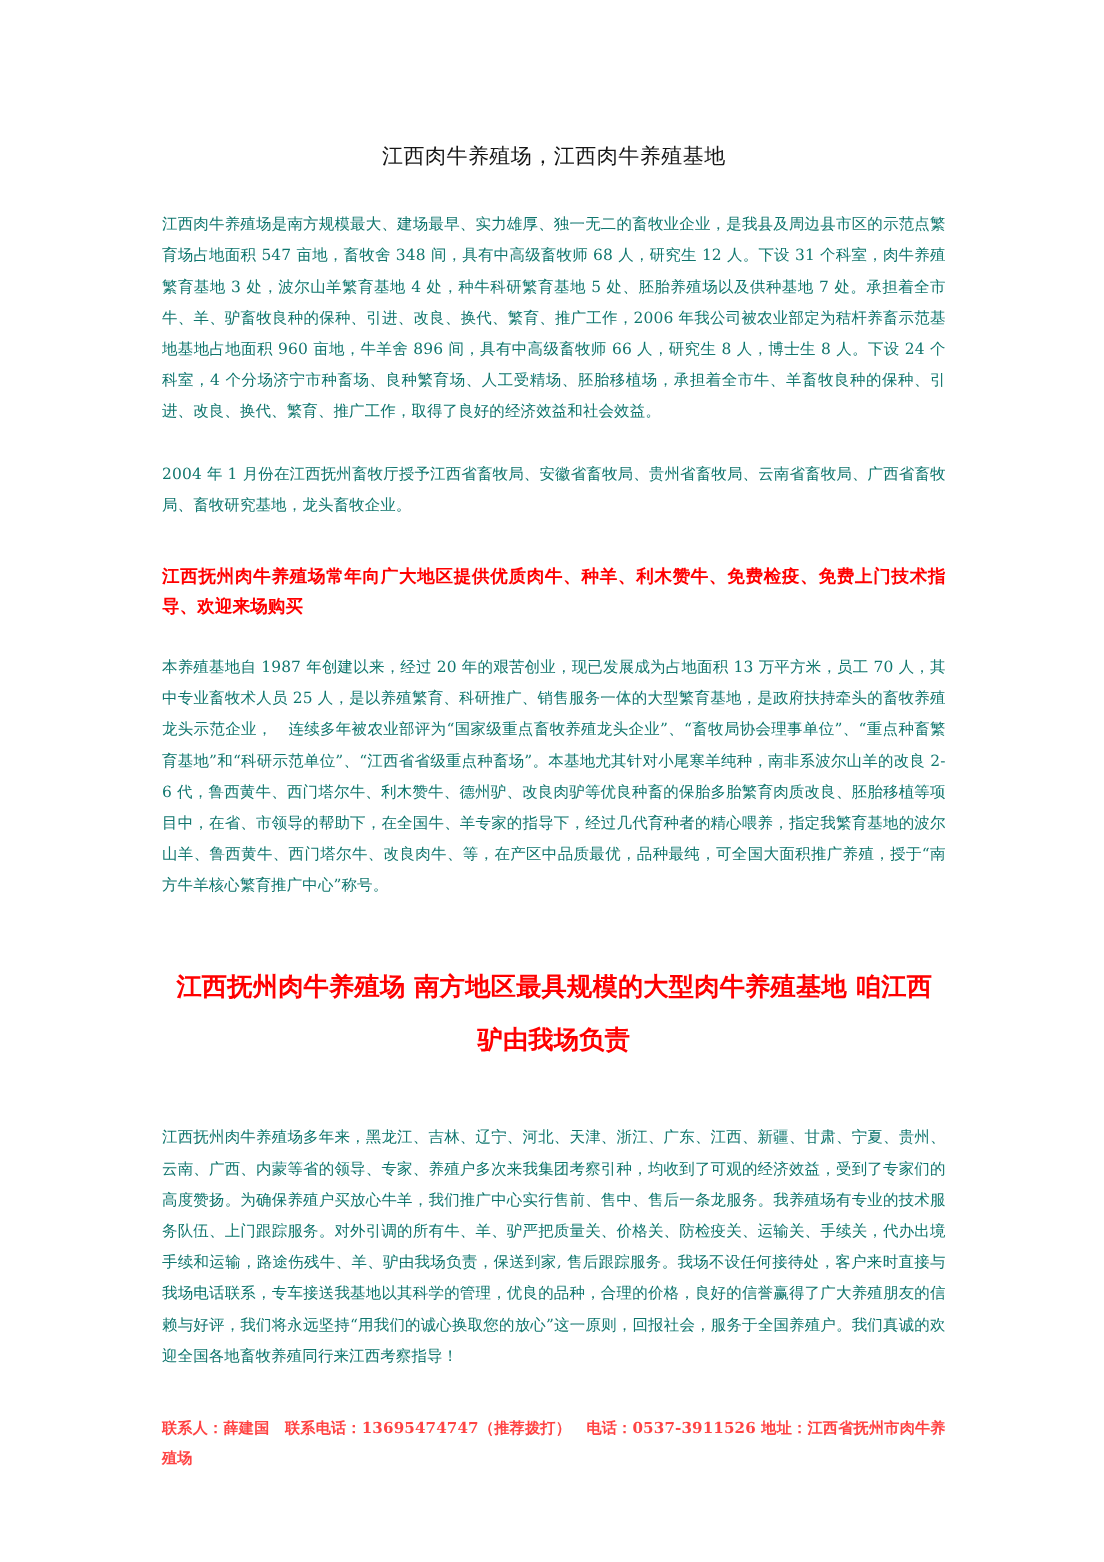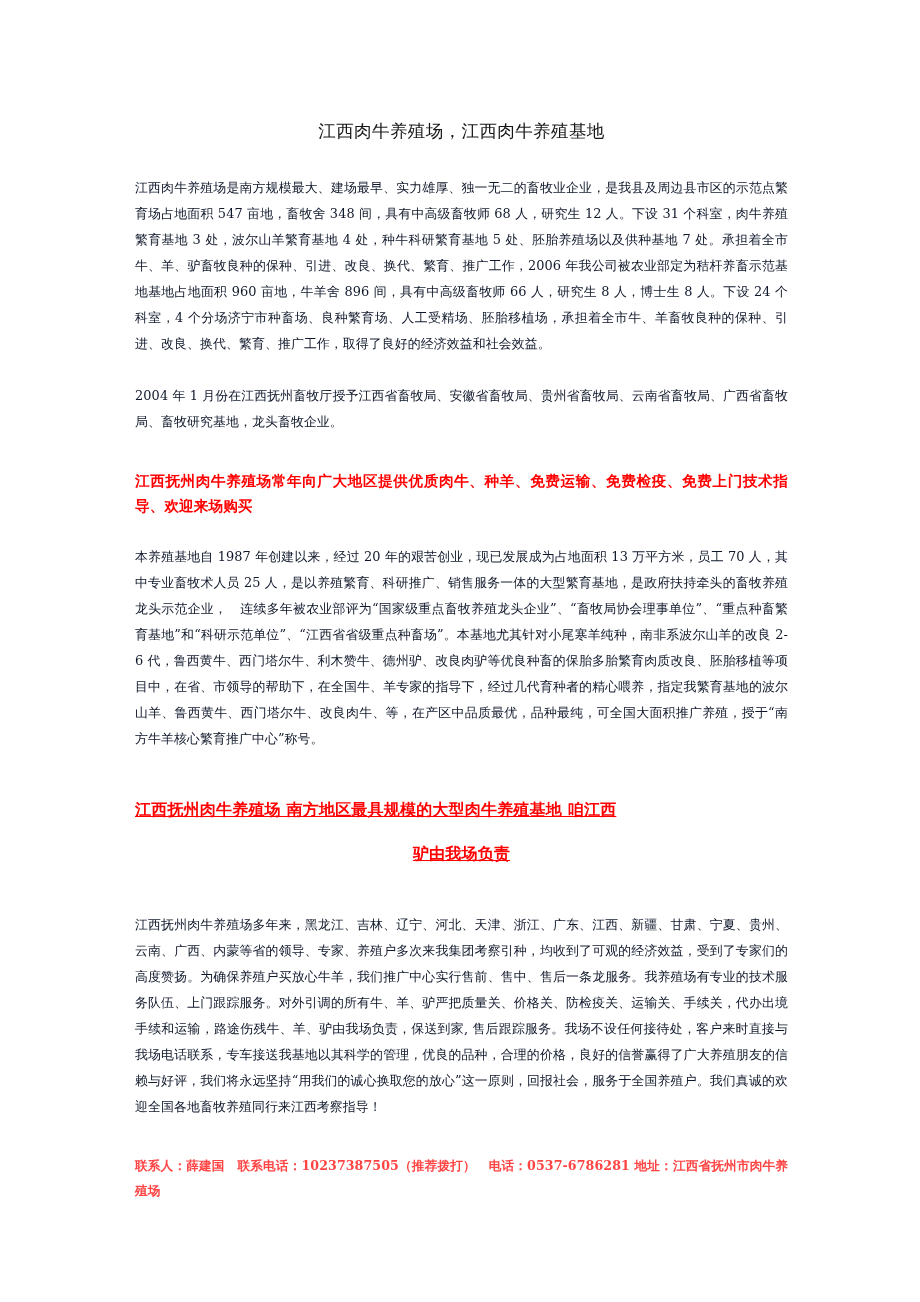--- a/index.html
+++ b/index.html
@@ -42,47 +42,46 @@
     color: #161616;
     font-family: "DejaVu Serif", "Liberation Serif", serif;
   }
   p.body-text {
     margin: 0;
     padding: 0;
     font-size: 12.9px;
     line-height: 26px;
     text-align: justify;
     text-justify: inter-ideograph;
-    color: #0f172a;
+    color: #0f766e;
     letter-spacing: 0.1px;
   }
   .gap-after-title { height: 31px; }
   .gap-md { height: 26px; }
   .gap-lg { height: 33px; }
   .gap-xl { height: 36px; }
 
   h2.red-heading {
     margin: 0;
     padding: 0;
     font-size: 14.6px;
     font-weight: 700;
     line-height: 25px;
     text-align: justify;
     text-justify: inter-ideograph;
     letter-spacing: 0.1px;
   }
   h1.red-banner {
-    margin: 0;
+    margin: 12px;
     padding: 0;
-    font-size: 16px;
+    font-size: 21px;
     font-weight: 700;
     line-height: 44px;
     text-align: center;
     letter-spacing: 0.2px;
-    text-decoration: underline;
   }
   h1.red-banner .banner-line1 {
     display: block;
     text-align: left;
     white-space: nowrap;
   }
   h1.red-banner .banner-line2 {
     display: block;
     text-align: center;
   }
@@ -108,35 +107,35 @@
     <div class="gap-after-title"></div>
 
     <p class="body-text">江西肉牛养殖场是南方规模最大、建场最早、实力雄厚、独一无二的畜牧业企业，是我县及周边县市区的示范点繁育场占地面积 547 亩地，畜牧舍 348 间，具有中高级畜牧师 68 人，研究生 12 人。下设 31 个科室，肉牛养殖繁育基地 3 处，波尔山羊繁育基地 4 处，种牛科研繁育基地 5 处、胚胎养殖场以及供种基地 7 处。承担着全市牛、羊、驴畜牧良种的保种、引进、改良、换代、繁育、推广工作，2006 年我公司被农业部定为秸杆养畜示范基地基地占地面积 960 亩地，牛羊舍 896 间，具有中高级畜牧师 66 人，研究生 8 人，博士生 8 人。下设 24 个科室，4 个分场济宁市种畜场、良种繁育场、人工受精场、胚胎移植场，承担着全市牛、羊畜牧良种的保种、引进、改良、换代、繁育、推广工作，取得了良好的经济效益和社会效益。</p>
 
     <div class="gap-md"></div>
 
     <p class="body-text">2004 年 1 月份在江西抚州畜牧厅授予江西省畜牧局、安徽省畜牧局、贵州省畜牧局、云南省畜牧局、广西省畜牧局、畜牧研究基地，龙头畜牧企业。</p>
 
     <div class="gap-lg"></div>
 
-    <h2 class="red-heading" style="color:#ff0000;">江西抚州肉牛养殖场常年向广大地区提供优质肉牛、种羊、免费运输、免费检疫、免费上门技术指导、欢迎来场购买</h2>
+    <h2 class="red-heading" style="color:#ff0000;">江西抚州肉牛养殖场常年向广大地区提供优质肉牛、种羊、利木赞牛、免费检疫、免费上门技术指导、欢迎来场购买</h2>
 
     <div class="gap-md"></div>
 
     <p class="body-text">本养殖基地自 1987 年创建以来，经过 20 年的艰苦创业，现已发展成为占地面积 13 万平方米，员工 70 人，其中专业畜牧术人员 25 人，是以养殖繁育、科研推广、销售服务一体的大型繁育基地，是政府扶持牵头的畜牧养殖龙头示范企业，　连续多年被农业部评为“国家级重点畜牧养殖龙头企业”、“畜牧局协会理事单位”、“重点种畜繁育基地”和“科研示范单位”、“江西省省级重点种畜场”。本基地尤其针对小尾寒羊纯种，南非系波尔山羊的改良 2-6 代，鲁西黄牛、西门塔尔牛、利木赞牛、德州驴、改良肉驴等优良种畜的保胎多胎繁育肉质改良、胚胎移植等项目中，在省、市领导的帮助下，在全国牛、羊专家的指导下，经过几代育种者的精心喂养，指定我繁育基地的波尔山羊、鲁西黄牛、西门塔尔牛、改良肉牛、等，在产区中品质最优，品种最纯，可全国大面积推广养殖，授于“南方牛羊核心繁育推广中心”称号。</p>
 
     <div class="gap-xl"></div>
 
     <h1 class="red-banner" style="color:#ff0000;">
       <span class="banner-line1">江西抚州肉牛养殖场 南方地区最具规模的大型肉牛养殖基地 咱江西</span>
       <span class="banner-line2">驴由我场负责</span>
     </h1>
 
     <div class="gap-xl"></div>
 
     <p class="body-text">江西抚州肉牛养殖场多年来，黑龙江、吉林、辽宁、河北、天津、浙江、广东、江西、新疆、甘肃、宁夏、贵州、云南、广西、内蒙等省的领导、专家、养殖户多次来我集团考察引种，均收到了可观的经济效益，受到了专家们的高度赞扬。为确保养殖户买放心牛羊，我们推广中心实行售前、售中、售后一条龙服务。我养殖场有专业的技术服务队伍、上门跟踪服务。对外引调的所有牛、羊、驴严把质量关、价格关、防检疫关、运输关、手续关，代办出境手续和运输，路途伤残牛、羊、驴由我场负责，保送到家, 售后跟踪服务。我场不设任何接待处，客户来时直接与我场电话联系，专车接送我基地以其科学的管理，优良的品种，合理的价格，良好的信誉赢得了广大养殖朋友的信赖与好评，我们将永远坚持“用我们的诚心换取您的放心”这一原则，回报社会，服务于全国养殖户。我们真诚的欢迎全国各地畜牧养殖同行来江西考察指导！</p>
 
     <div class="gap-lg"></div>
 
-    <p class="contact-line" style="color:#ff4444;">联系人：薛建国　联系电话：10237387505（推荐拨打）　电话：0537-6786281 地址：江西省抚州市肉牛养殖场</p>
+    <p class="contact-line" style="color:#ff4444;">联系人：薛建国　联系电话：13695474747（推荐拨打）　电话：0537-3911526 地址：江西省抚州市肉牛养殖场</p>
 
   </div>
 </div>
 
 </body></html>

